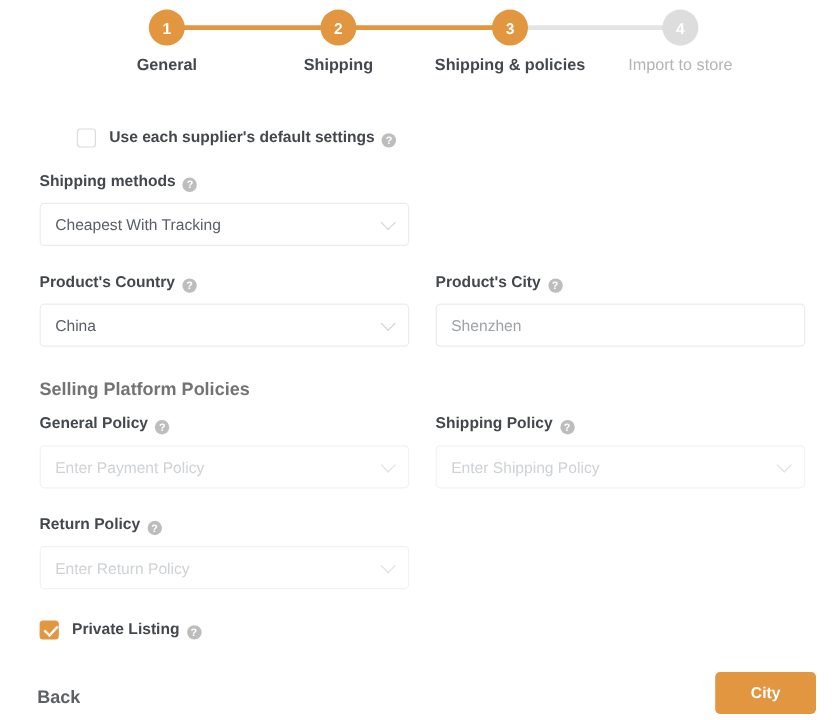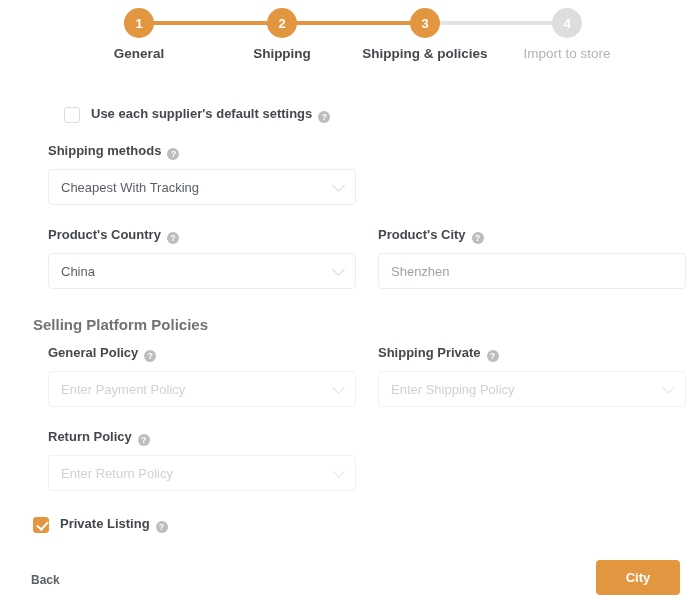--- a/index.html
+++ b/index.html
@@ -62,21 +62,21 @@
 
   .help {
     display: inline-block; vertical-align: -2px;
     width: 12px; height: 12px; border-radius: 50%;
     background: #bdbdbd; color: #fff;
     font-size: 9px; line-height: 12px; text-align: center;
     font-family: "Liberation Sans", sans-serif;
     margin-left: 6px; font-weight: bold;
   }
 
-  .field { position: absolute; margin-left: 15px; }
+  .field { position: absolute; }
   .field-label {
     font-size: 13px; color: #44484d; font-weight: bold;
     margin: 0 0 9px 0; white-space: nowrap; line-height: 14px;
   }
   .control {
     position: relative; height: 36px;
     border: 1px solid #ececec; border-radius: 4px;
     background: #ffffff;
     display: flex; align-items: center;
     padding: 0 34px 0 12px;
@@ -94,21 +94,21 @@
   .control.disabled .chev { border-color: #dfe1e3; }
 
   .section-heading {
     position: absolute; font-size: 15px; color: #737373;
     font-weight: bold; white-space: nowrap;
   }
 
   
   .back-link {
     position: absolute; left: 27px; top: 569px;
-    font-size: 12px; color: #5c6166; font-weight: bold;
+    font-size: 15px; color: #5c6166; font-weight: bold;
     cursor: pointer; background: none; border: 0; padding: 4px;
     font-family: "Liberation Sans", sans-serif;
     text-align: center;
   }
   .next-btn {
     position: absolute; left: 596px; top: 560px;
     width: 84px; height: 35px;
     background: #e2963f; color: #ffffff;
     border: 0; border-radius: 4px;
     font-size: 13px; font-weight: bold;
@@ -183,21 +183,21 @@
 
     <div class="field" style="left:33px; top:268px; width:308px;">
       <div class="field-label"><span>General Policy</span><span class="help">?</span></div>
       <div class="control disabled">
         <span>Enter Payment Policy</span>
         <span class="chev"></span>
       </div>
     </div>
 
     <div class="field" style="left:363px; top:268px; width:308px;">
-      <div class="field-label"><span>Shipping Private</span><span class="help">?</span></div>
+      <div class="field-label"><span>Shipping Policy</span><span class="help">?</span></div>
       <div class="control disabled">
         <span>Enter Shipping Policy</span>
         <span class="chev"></span>
       </div>
     </div>
 
     <div class="field" style="left:33px; top:352px; width:308px;">
       <div class="field-label"><span>Return Policy</span><span class="help">?</span></div>
       <div class="control disabled">
         <span>Enter Return Policy</span>

